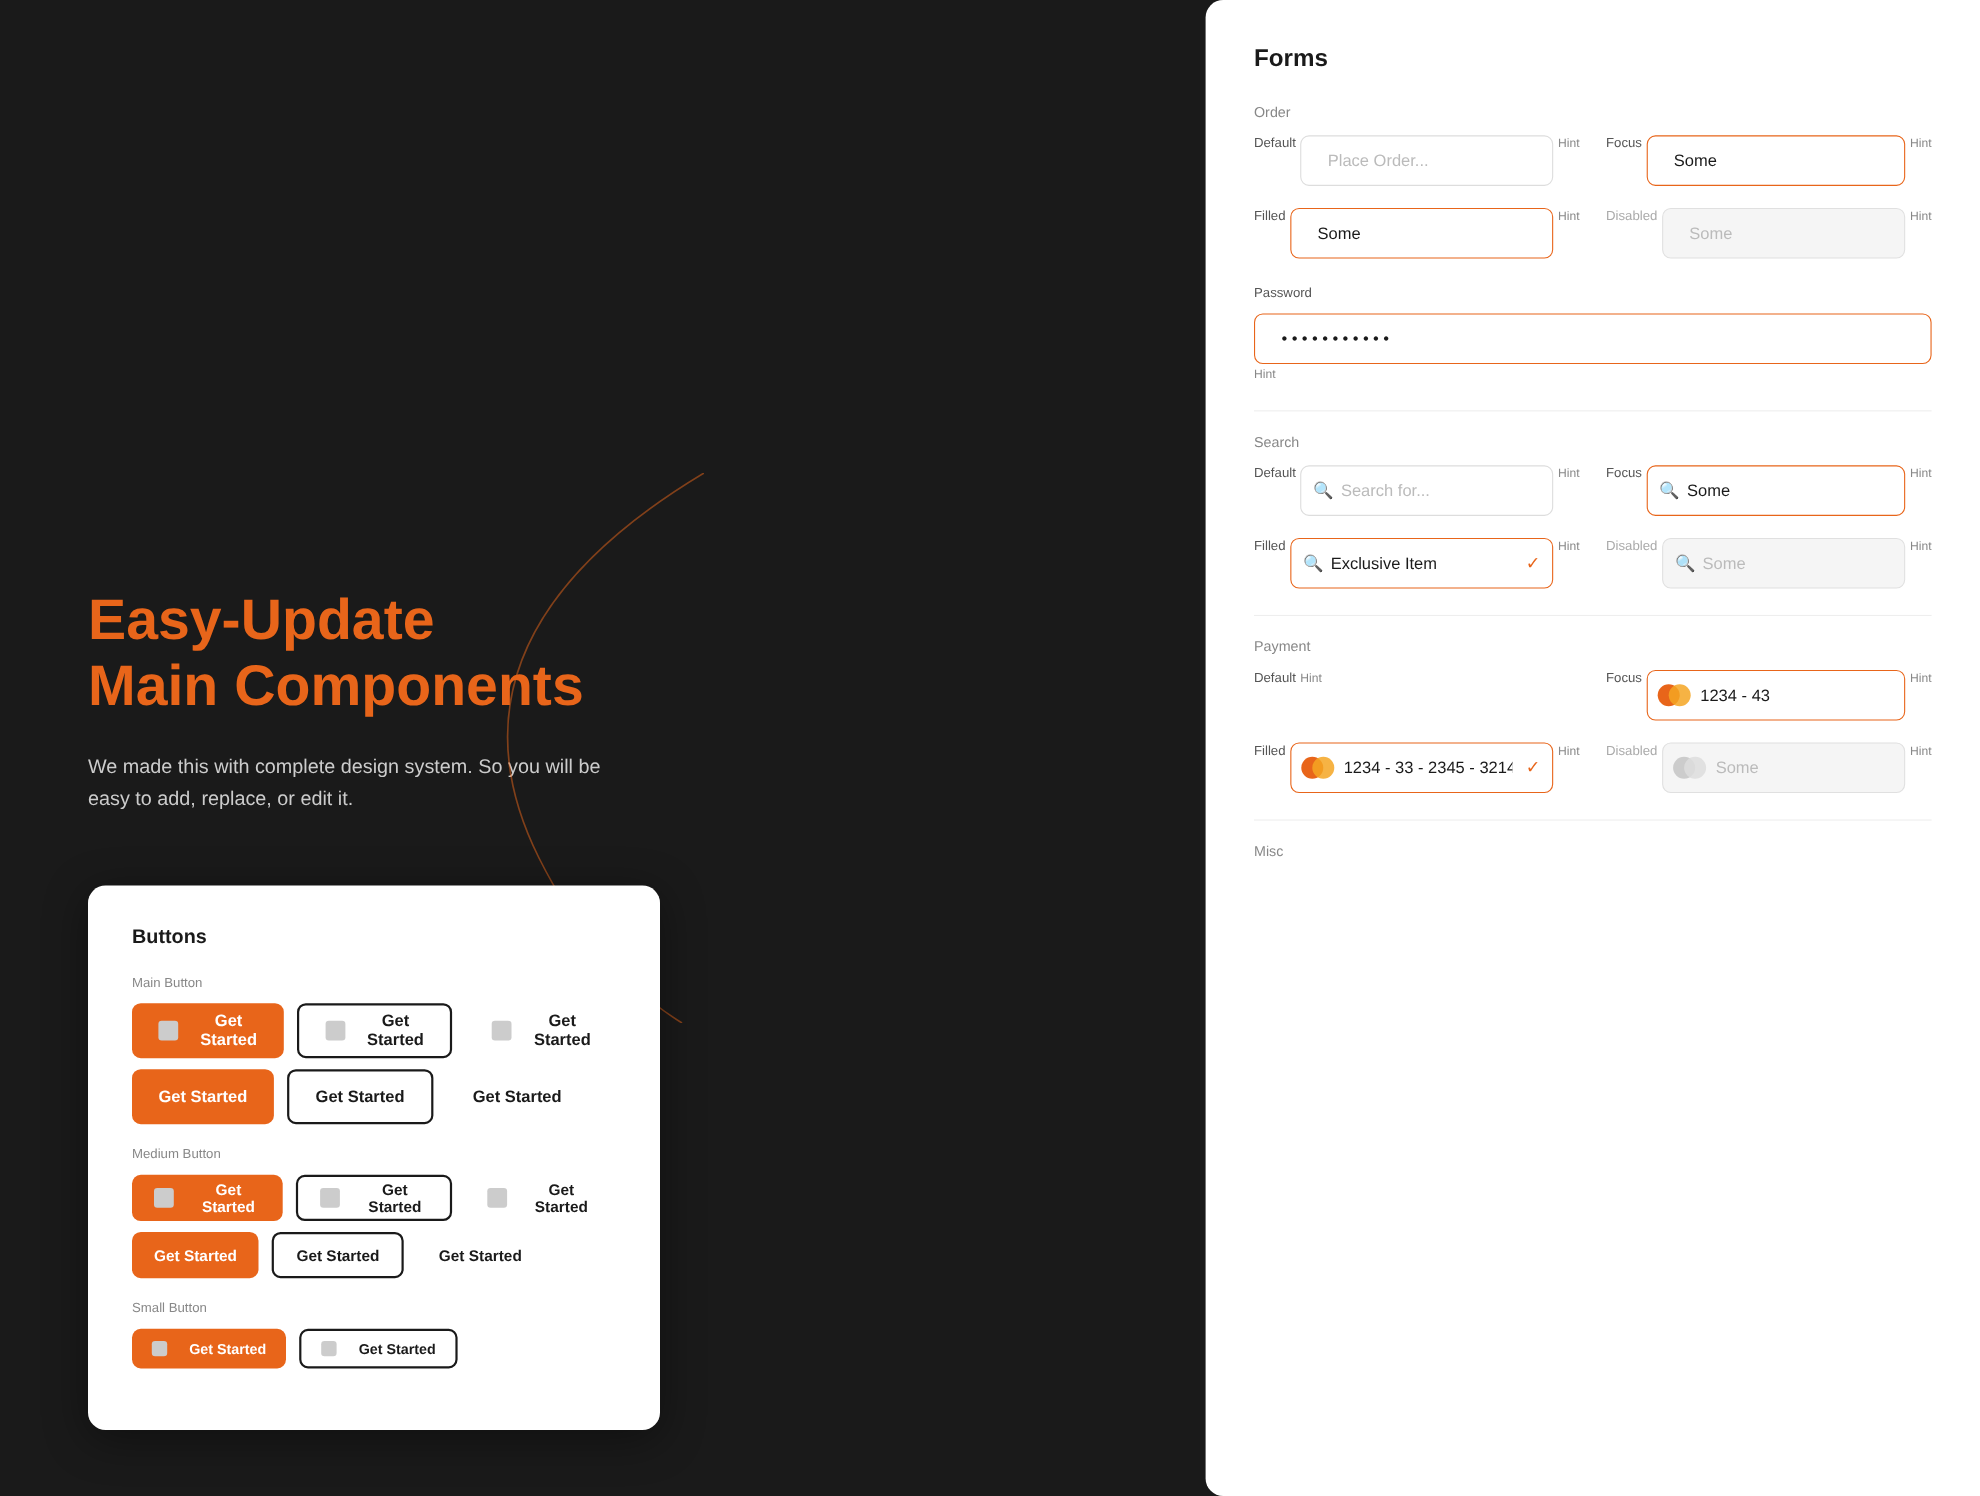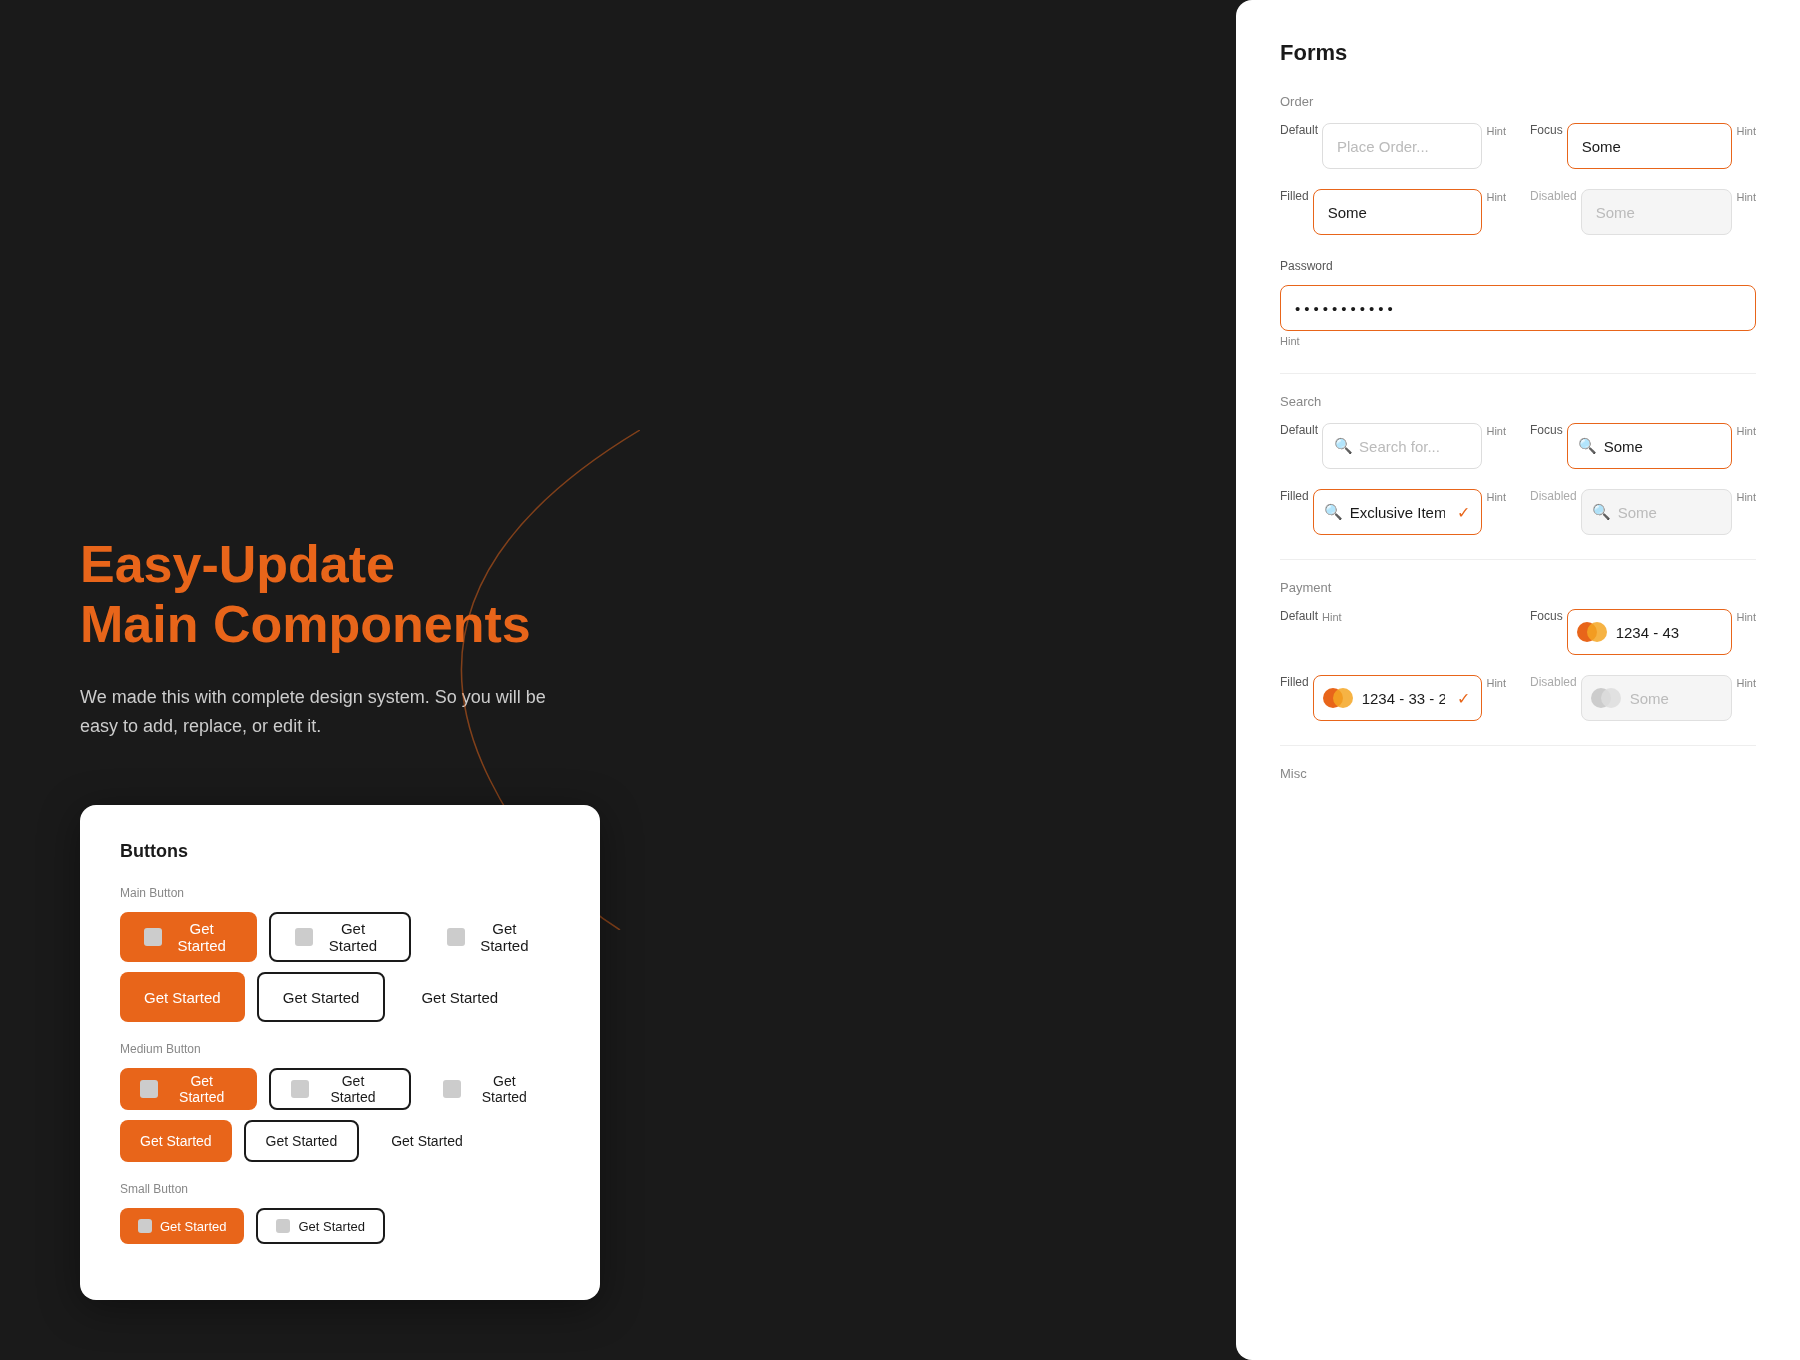--- a/index.html
+++ b/index.html
@@ -87,23 +87,23 @@
 
     .btn-group {
       margin-bottom: 20px;
     }
 
     
     .btn {
       display: flex;
       align-items: center;
       justify-content: center;
-      gap: 8px;
+      gap: 20px;
       border-radius: 8px;
-      font-weight: 400;
+      font-weight: 700;
       cursor: pointer;
       font-size: 15px;
     }
 
     .btn-lg { height: 50px; padding: 0 24px; font-size: 15px; }
     .btn-md { height: 42px; padding: 0 20px; font-size: 14px; }
     .btn-sm { height: 36px; padding: 0 18px; font-size: 13px; }
 
     .btn-solid-orange { background: #e8651a; color: #fff; border: none; }
     .btn-outline { background: #fff; color: #1a1a1a; border: 2px solid #1a1a1a; }
@@ -116,21 +116,21 @@
       border-radius: 3px;
       display: inline-block;
       flex-shrink: 0;
     }
 
     
     .right-panel {
       position: absolute;
       right: 0;
       top: 0;
-      width: 564px;
+      width: 704px;
       height: 1360px;
       background: #fff;
       border-radius: 16px 0 0 16px;
       padding: 40px 44px;
       overflow-y: auto;
     }
 
     .panel-title {
       font-size: 22px;
       font-weight: 700;
@@ -173,21 +173,21 @@
       font-size: 11px;
       color: #888;
       margin-top: 2px;
     }
 
     
     .input-field {
       height: 46px;
       border-radius: 8px;
       border: 1.5px solid #ddd;
-      padding: 0 14px;
+      padding: 0 24px;
       font-size: 15px;
       color: #1a1a1a;
       outline: none;
       background: #fff;
       width: 100%;
     }
 
     .input-field.focused {
       border-color: #e8651a;
     }

